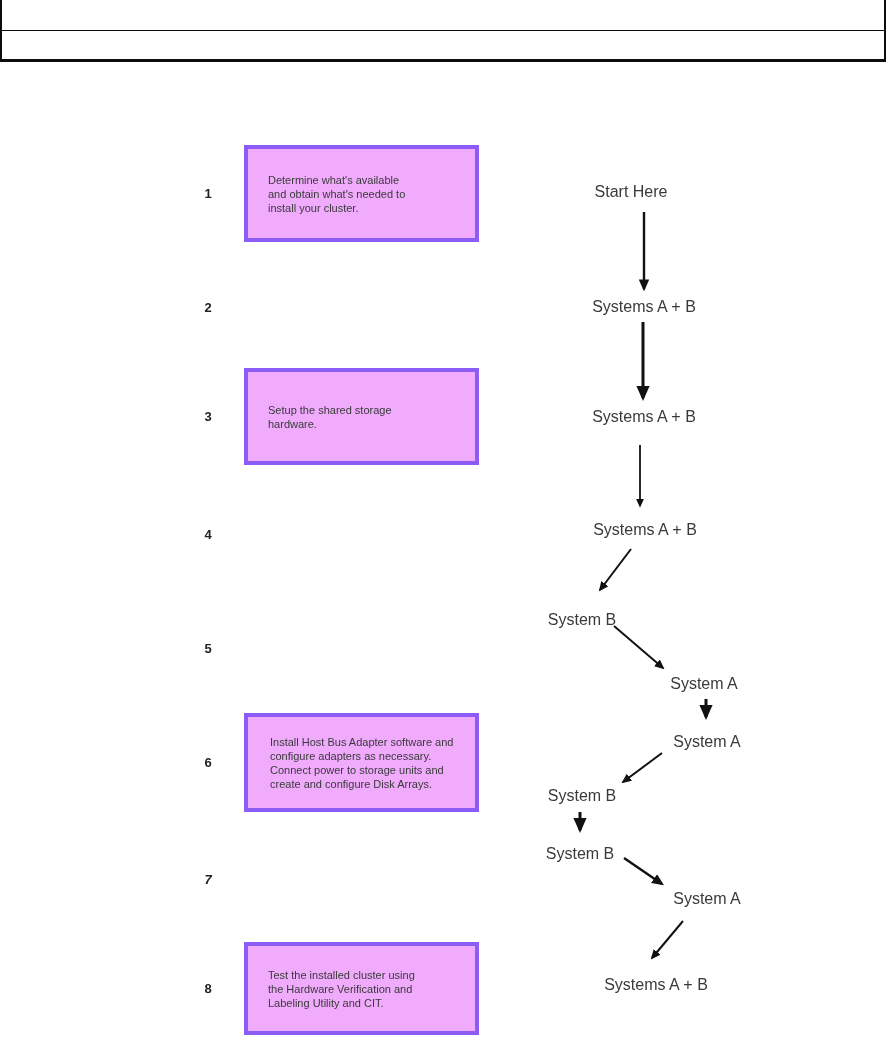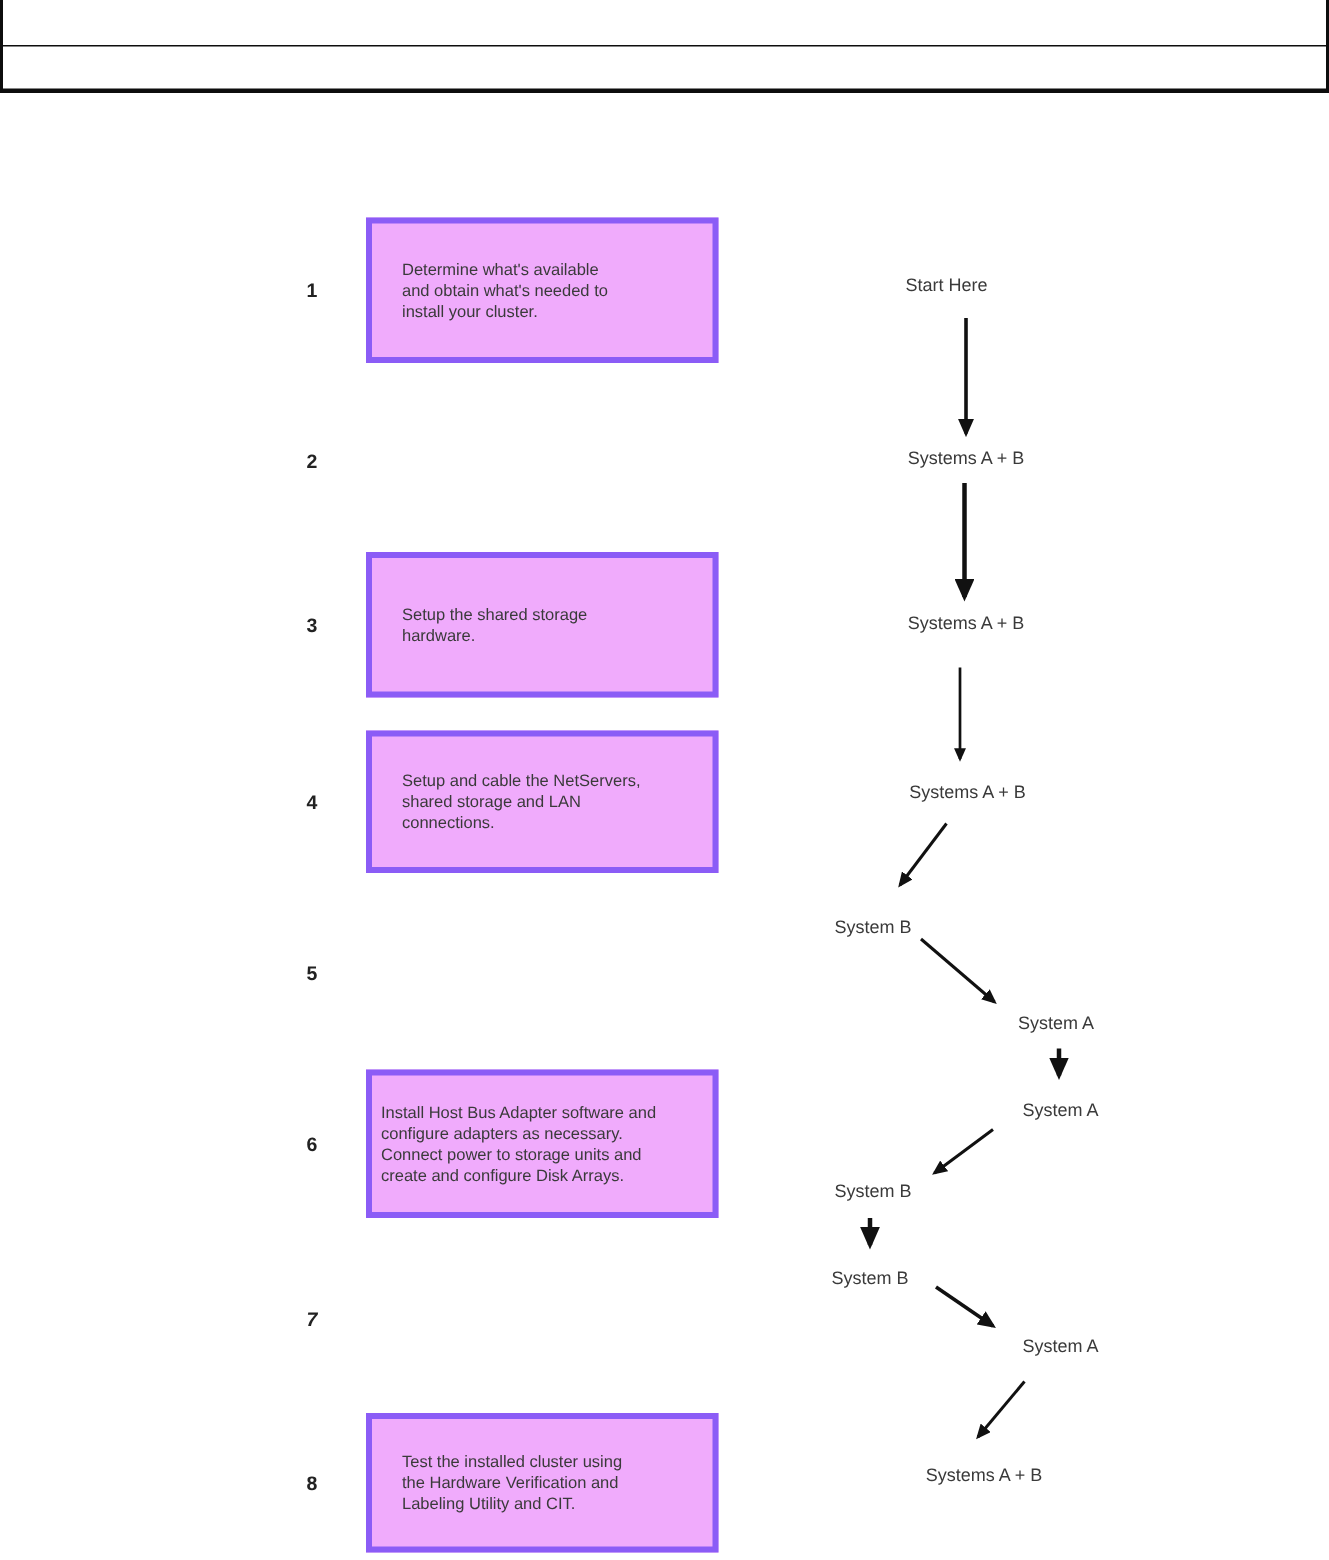--- a/index.html
+++ b/index.html
@@ -65,27 +65,27 @@
     align-items: center;
   }
   .step-text {
     padding-left: 20px;
     padding-right: 4px;
     font-size: 11px;
     line-height: 14px;
     white-space: pre-line;
     color: #3a3a3a;
   }
-  .step-box.pad-sm .step-text { padding-left: 6px; }
+  .step-box.pad-sm .step-text { padding-left: 22px; }
 
   
   .flow-node {
     position: absolute;
     transform: translateX(-50%);
-    font-size: 12px;
+    font-size: 16px;
     color: #3a3a3a;
     white-space: nowrap;
   }
 
   .flow-canvas {
     position: absolute;
     left: 0; top: 0;
     width: 886px; height: 1040px;
     pointer-events: none;
   }
@@ -131,25 +131,20 @@
   </div>
   <div class="step" style="top:368px;height:97px">
     <div class="step-num">3</div>
     <div class="step-box">
       <div class="step-text">Setup the shared storage
 hardware.</div>
     </div>
   </div>
   <div class="step" style="top:487px;height:95px">
     <div class="step-num">4</div>
-    <div class="step-box">
-      <div class="step-text">Setup and cable the NetServers,
-shared storage and LAN
-connections.</div>
-    </div>
   </div>
   <div class="step" style="top:600px;height:97px">
     <div class="step-num">5</div>
   </div>
   <div class="step" style="top:713px;height:99px">
     <div class="step-num">6</div>
     <div class="step-box pad-sm">
       <div class="step-text">Install Host Bus Adapter software and
 configure adapters as necessary.
 Connect power to storage units and

